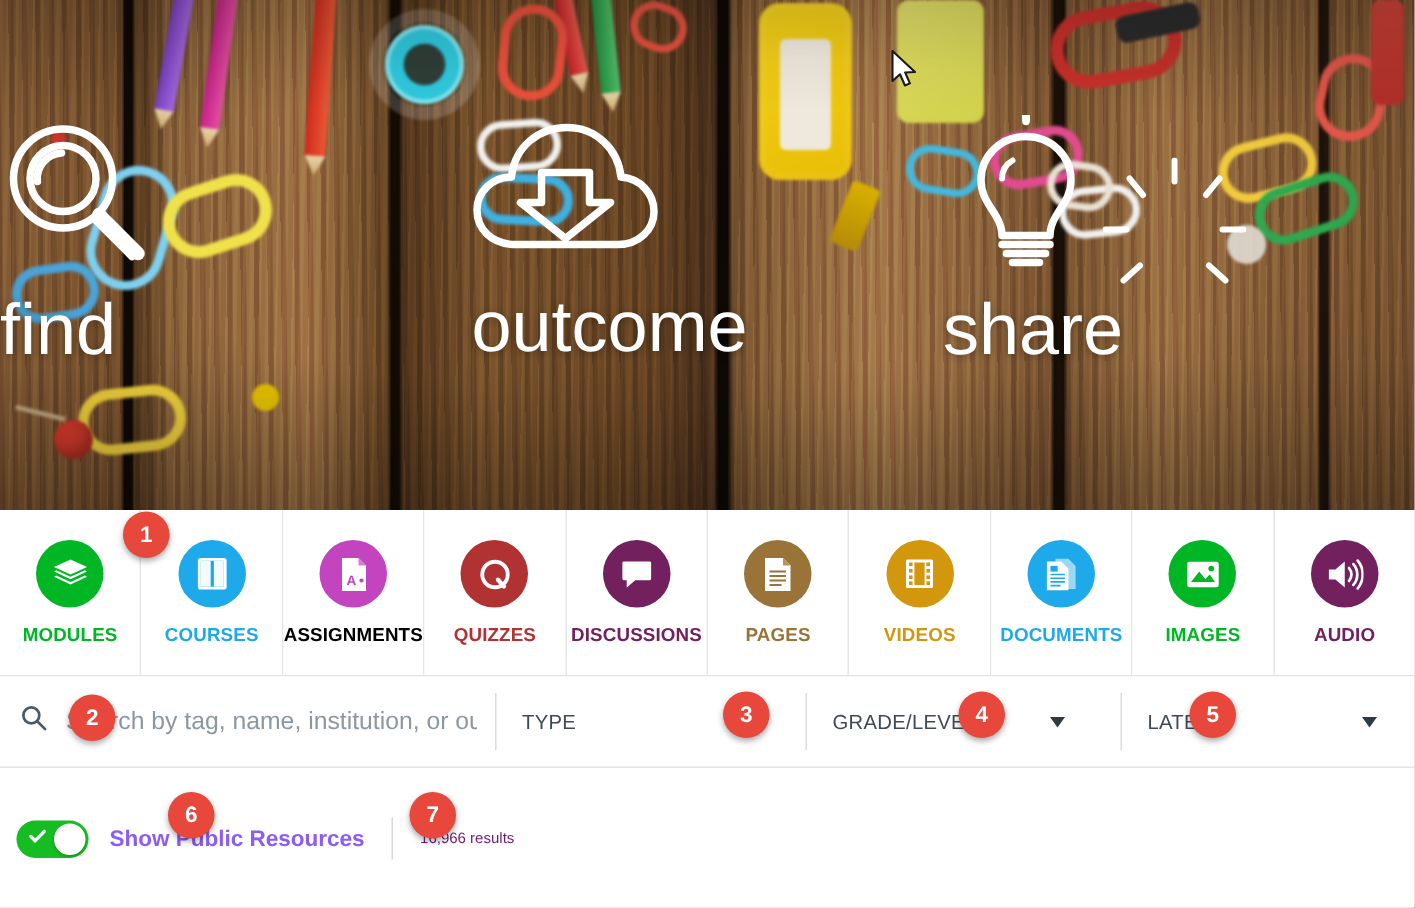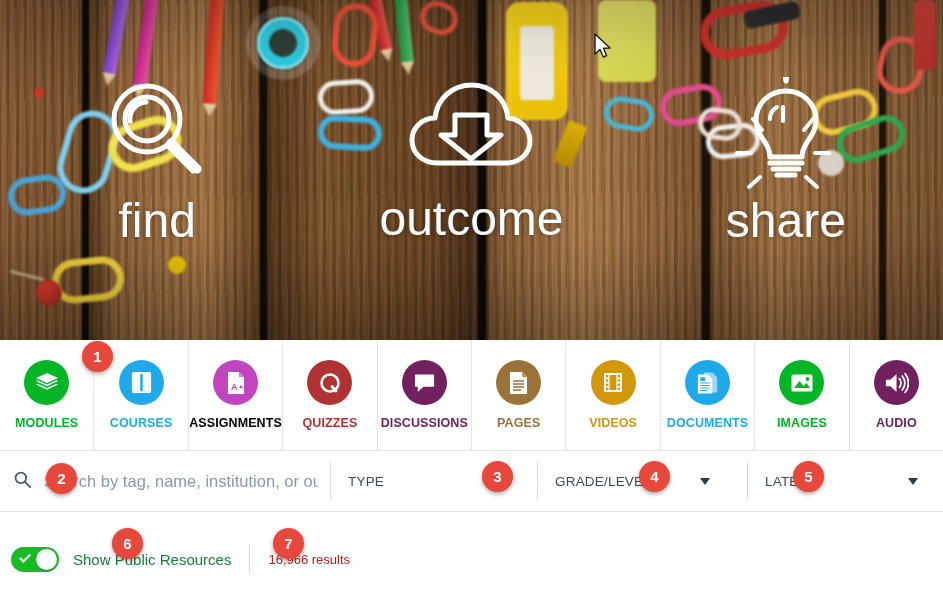--- a/index.html
+++ b/index.html
@@ -89,21 +89,21 @@
   .hero-items {
     position: absolute;
     inset: 0;
     display: flex;
     align-items: center;
   }
   .hero-item {
     flex: 1 1 0;
     display: flex;
     flex-direction: column;
-    align-items: center;
+    align-items: flex-start;
     justify-content: center;
     padding-bottom: 18px;
   }
   .hero-item svg { display: block; }
   .hero-label {
     color: #ffffff;
     font-size: 48px;
     line-height: 1;
     font-weight: 300;
     margin-top: 16px;
@@ -232,33 +232,34 @@
   }
   .toggle .check {
     position: absolute;
     left: 8px;
     top: 50%;
     transform: translateY(-50%);
     display: block;
   }
   .toggle-label {
     font-size: 15px;
-    color: #15803d;
+    color: #8b5cf6;
     margin-left: 14px;
     white-space: nowrap;
+    font-weight: bold;
   }
   .footer-sep {
     width: 1px;
     height: 28px;
     background: #d8d8d8;
     margin: 0 18px 0 18px;
   }
   .results-count {
-    font-size: 13px;
-    color: #b91c1c;
+    font-size: 10px;
+    color: #701a75;
     white-space: nowrap;
   }
 
   
   .badge {
     position: absolute;
     width: 31px;
     height: 31px;
     border-radius: 999px;
     background: #e8473c;

